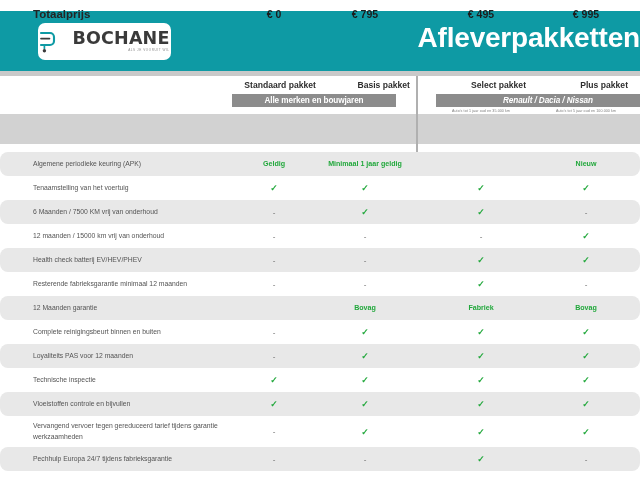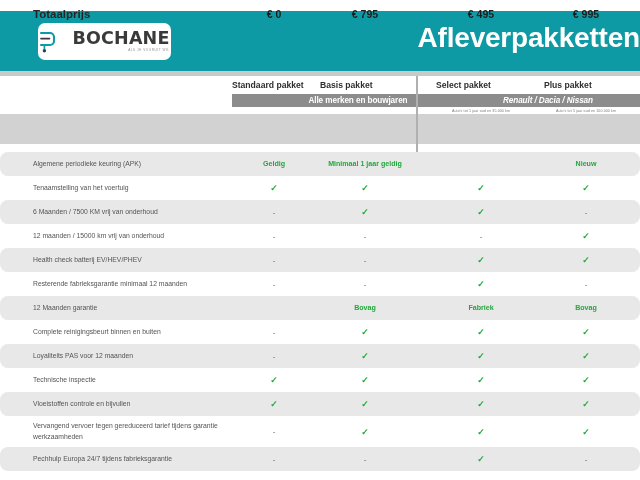--- a/index.html
+++ b/index.html
@@ -42,30 +42,30 @@
     color:#ffffff;font-size:28px;font-weight:bold;letter-spacing:-0.2px;
   }
   .c1{left:232px;width:84px;}
   .c2{left:320px;width:90px;text-align:right;}
   .c3{left:436px;width:90px;}
   .c4{left:544px;width:84px;}
 
   
   .pkg-head{position:absolute;left:0;top:76px;width:640px;height:38px;}
   .pkg-name{
-    position:absolute;top:4px;text-align:left;
+    position:absolute;top:4px;text-align:right;
     font-size:8.6px;font-weight:bold;color:#2f2f2f;
   }
   .grey-bar{
     position:absolute;top:18px;height:13px;background:#8c8c8c;
     color:#ffffff;font-size:8.2px;font-weight:bold;
     display:flex;align-items:center;justify-content:center;
     letter-spacing:-0.1px;
   }
-  .bar-left{left:232px;width:164px;padding-left:44px;}
+  .bar-left{left:232px;width:164px;}
   .bar-right{left:436px;width:224px;font-style:italic;}
   .fineprint{
     position:absolute;top:33px;text-align:center;
     font-size:3.6px;color:#7d7d7d;letter-spacing:0.1px;
   }
 
   
   .divider{
     position:absolute;left:416px;top:76px;width:1.6px;height:398px;
     background:#b0b0b0;

